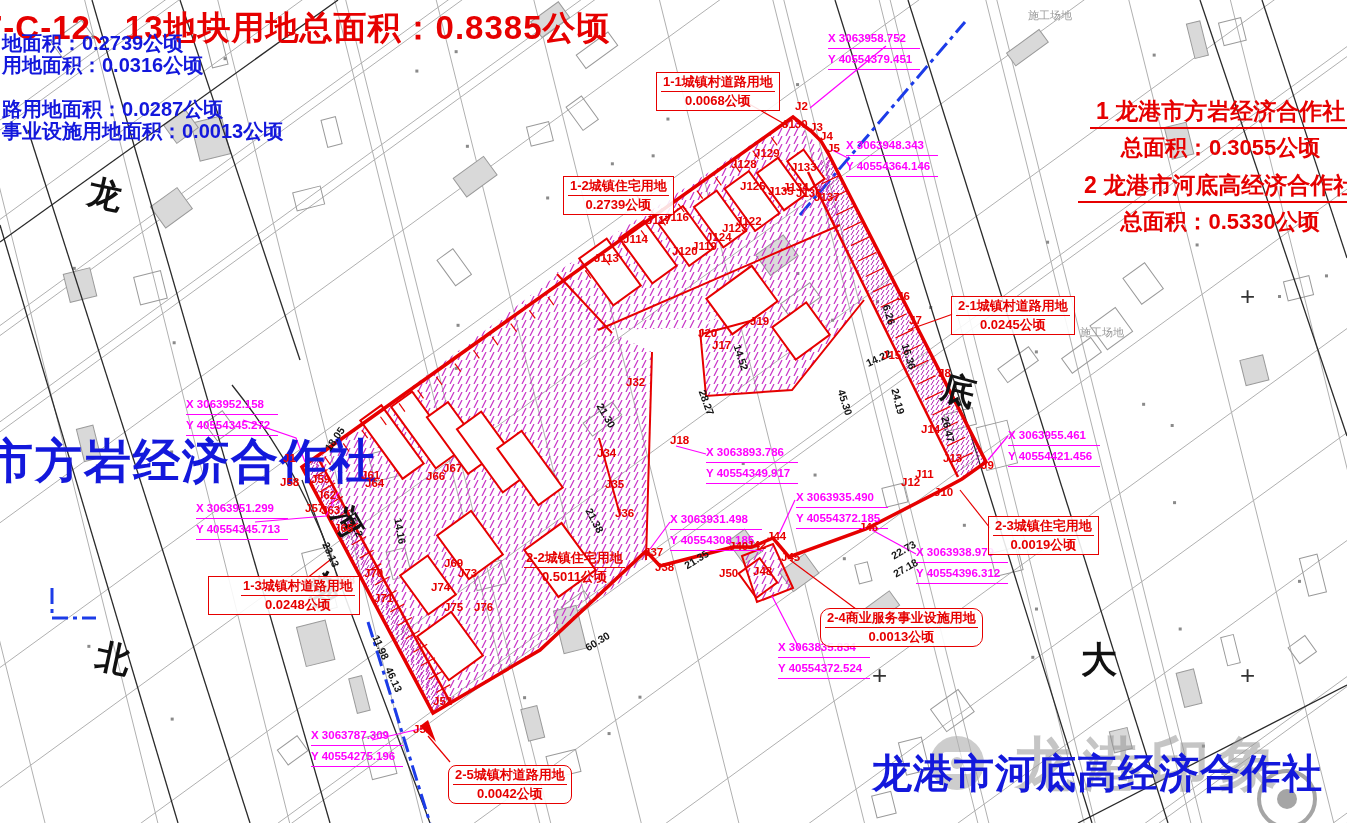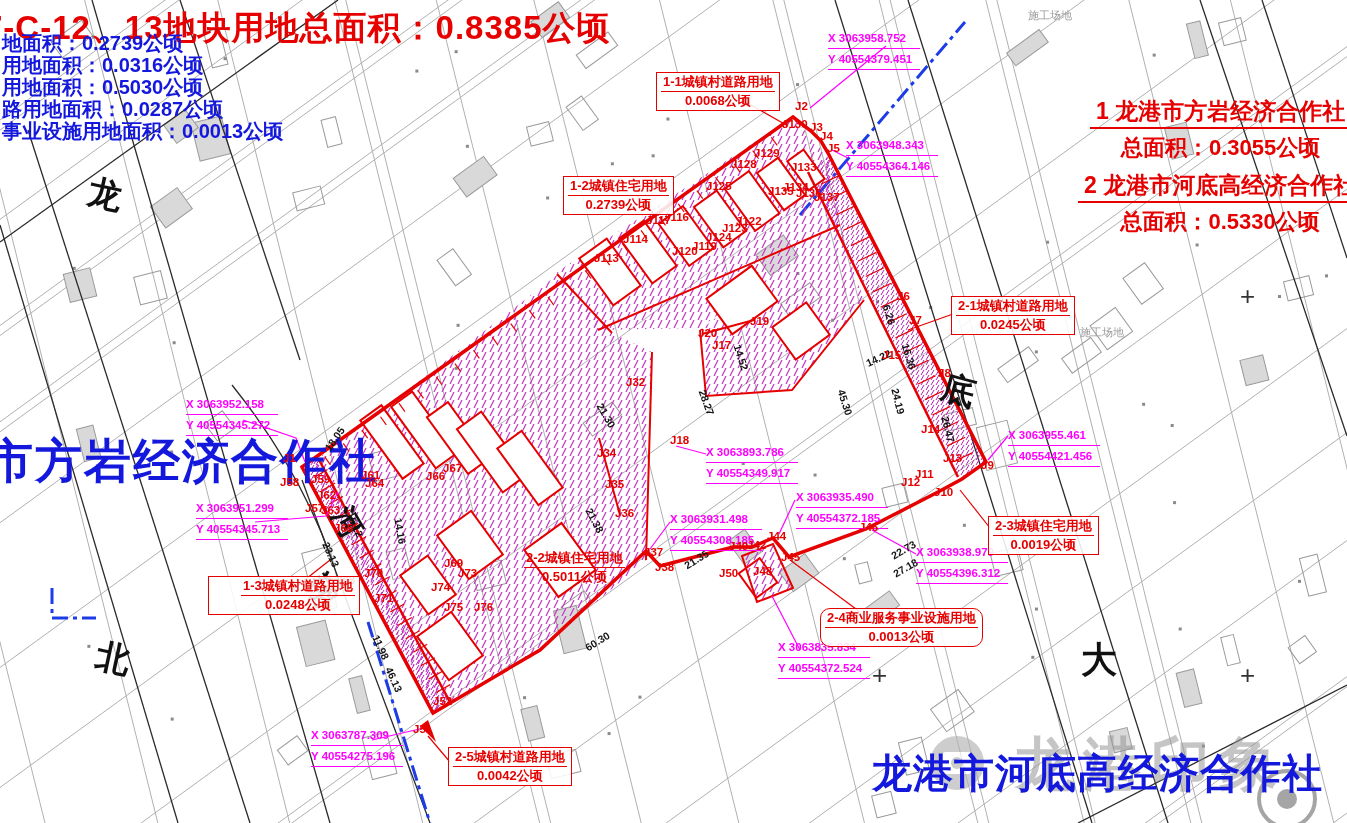--- a/index.html
+++ b/index.html
@@ -355,21 +355,20 @@
     <circle cx="1287" cy="799" r="28" fill="none" stroke="#8f8f8f" stroke-width="4"></circle>
     <circle cx="1287" cy="799" r="10" fill="#8f8f8f"></circle>
   </g>
 </svg>
 
 <div id="overlay">
   <div class="abs red-title" style="left:-16px;top:6px;">7-C-12、13地块用地总面积：0.8385公顷</div>
 
   <div class="abs blue-line" style="left:2px;top:30px;">地面积：0.2739公顷</div>
   <div class="abs blue-line" style="left:2px;top:52px;">用地面积：0.0316公顷</div>
-  <div class="abs blue-line" style="left:2px;top:74px;">用地面积：0.5030公顷</div>
   <div class="abs blue-line" style="left:2px;top:96px;">路用地面积：0.0287公顷</div>
   <div class="abs blue-line" style="left:2px;top:118px;">事业设施用地面积：0.0013公顷</div>
 
   <div class="abs legend-item" style="left:1090px;top:96px;">
     <span class="legend-name"><span>1</span>&nbsp;<span>龙港市方岩经济合作社</span></span>
     <div class="legend-area">总面积：0.3055公顷</div>
   </div>
   <div class="abs legend-item" style="left:1078px;top:170px;">
     <span class="legend-name"><span>2</span>&nbsp;<span>龙港市河底高经济合作社</span></span>
     <div class="legend-area">总面积：0.5330公顷</div>
@@ -402,21 +401,21 @@
         <span class="l2">0.5011公顷</span>
       </div>
       <div class="abs parcel-label boxed" style="left: 988px; top: 516px;">
         <span class="l1">2-3城镇住宅用地</span>
         <span class="l2">0.0019公顷</span>
       </div>
       <div class="abs parcel-label boxed" style="left: 820px; top: 608px; border-radius: 10px;">
         <span class="l1">2-4商业服务事业设施用地</span>
         <span class="l2">0.0013公顷</span>
       </div>
-      <div class="abs parcel-label boxed" style="left: 448px; top: 747px;">
+      <div class="abs parcel-label boxed" style="left: 448px; top: 765px; border-radius: 8px;">
         <span class="l1">2-5城镇村道路用地</span>
         <span class="l2">0.0042公顷</span>
       </div>
       <div class="abs coord-label" style="left: 828px; top: 28px;">
         <span>X 3063958.752</span>
         <span>Y 40554379.451</span>
       </div>
       <div class="abs coord-label" style="left: 846px; top: 135px;">
         <span>X 3063948.343</span>
         <span>Y 40554364.146</span>
@@ -511,21 +510,21 @@
       <div class="abs pt" style="left: 474px; top: 601px;">J76</div>
       <div class="abs pt" style="left: 594px; top: 252px;">J113</div>
       <div class="abs pt" style="left: 623px; top: 233px;">J114</div>
       <div class="abs pt" style="left: 664px; top: 211px;">J116</div>
       <div class="abs pt" style="left: 646px; top: 214px;">J117</div>
       <div class="abs pt" style="left: 692px; top: 240px;">J119</div>
       <div class="abs pt" style="left: 672px; top: 245px;">J120</div>
       <div class="abs pt" style="left: 736px; top: 215px;">J122</div>
       <div class="abs pt" style="left: 722px; top: 222px;">J123</div>
       <div class="abs pt" style="left: 706px; top: 231px;">J124</div>
-      <div class="abs pt" style="left: 706px; top: 180px;">J125</div>
+      <div class="abs pt" style="left: 740px; top: 180px;">J125</div>
       <div class="abs pt" style="left: 731px; top: 158px;">J128</div>
       <div class="abs pt" style="left: 754px; top: 147px;">J129</div>
       <div class="abs pt" style="left: 782px; top: 118px;">J130</div>
       <div class="abs pt" style="left: 791px; top: 161px;">J133</div>
       <div class="abs pt" style="left: 783px; top: 181px;">J134</div>
       <div class="abs pt" style="left: 768px; top: 185px;">J135</div>
       <div class="abs pt" style="left: 796px; top: 187px;">J136</div>
       <div class="abs pt" style="left: 814px; top: 191px;">J137</div>
       <div class="abs dim" style="left: 322px; top: 446px; transform: rotate(-55deg); transform-origin: left top;">18.05</div>
       <div class="abs dim" style="left: 331px; top: 540px; transform: rotate(65deg); transform-origin: left top;">23.13</div>

